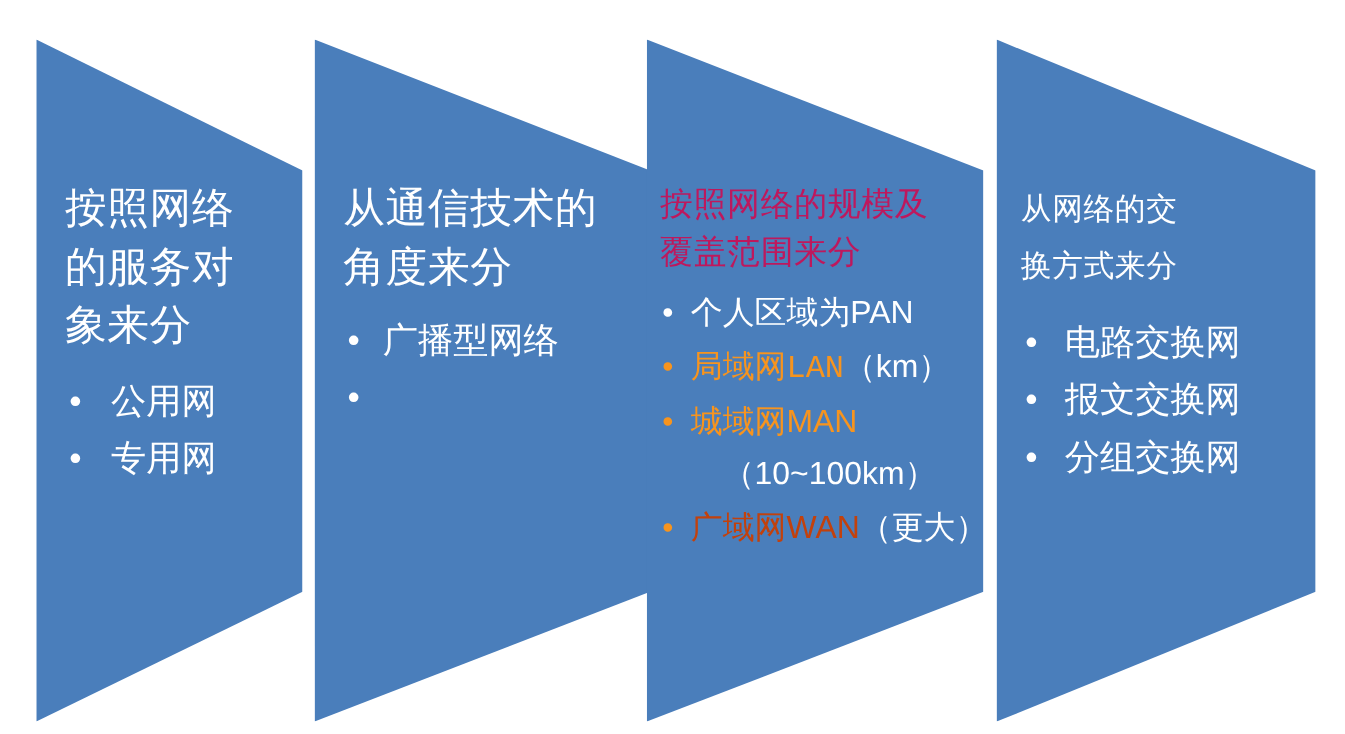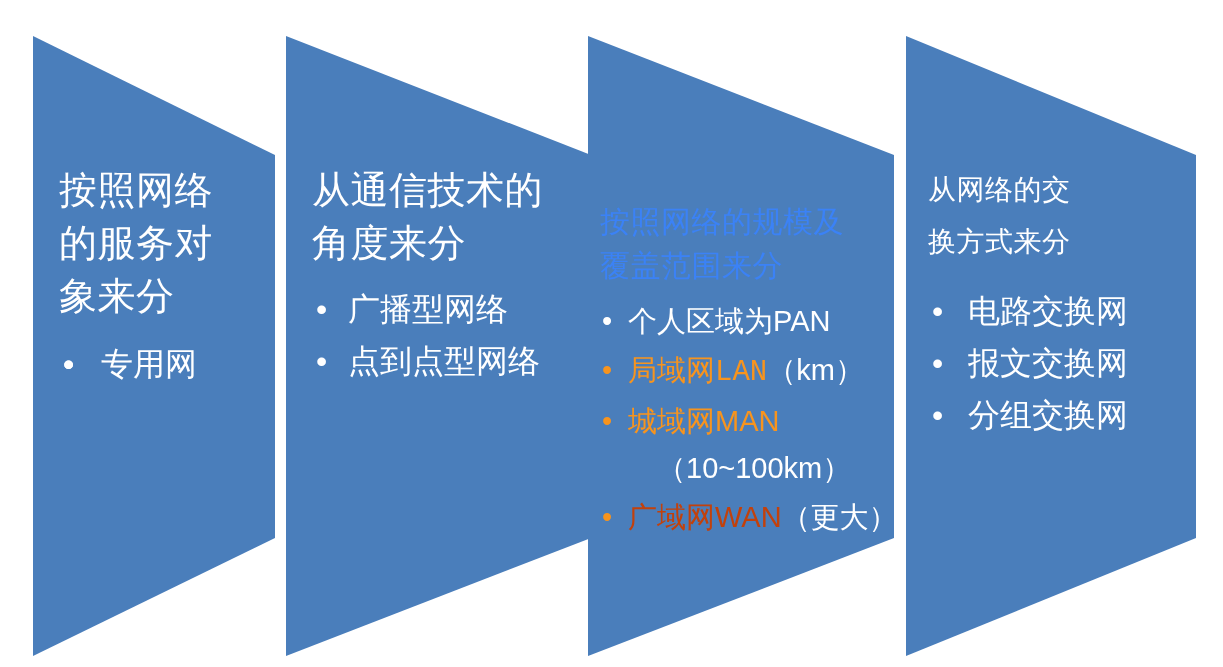--- a/index.html
+++ b/index.html
@@ -125,20 +125,21 @@
     <svg class="panel-shape" viewBox="0 0 242 620" preserveAspectRatio="none">
       <polygon points="0,0 242,119 242,502 0,620" fill="#4A7EBB"></polygon>
     </svg>
     <div class="panel-content">
       <div class="panel-title" style="color: rgb(255, 255, 255);">按照网络
 的服务对
 象来分</div>
       <ul class="bullet-list">
         <li class="bullet-item">
           <span class="dot">•</span>
+          <span class="frag-white">公用网</span>
         </li>
         <li class="bullet-item">
           <span class="dot">•</span>
           <span class="frag-white">专用网</span>
         </li>
       </ul>
     </div>
   </div>
 
   <div class="panel" id="panel-2">
@@ -148,32 +149,31 @@
     <div class="panel-content">
       <div class="panel-title" style="color: rgb(255, 255, 255);">从通信技术的
 角度来分</div>
       <ul class="bullet-list">
         <li class="bullet-item">
           <span class="dot">•</span>
           <span class="frag-white">广播型网络</span>
         </li>
         <li class="bullet-item">
           <span class="dot">•</span>
-          <span class="frag-white">点到点型网络</span>
         </li>
       </ul>
     </div>
   </div>
 
   <div class="panel" id="panel-3">
     <svg class="panel-shape" viewBox="0 0 306 620" preserveAspectRatio="none">
       <polygon points="0,0 306,119 306,502 0,620" fill="#4A7EBB"></polygon>
     </svg>
     <div class="panel-content">
-      <div class="panel-title" style="color: #3b82f6; margin-top: 36px;">按照网络的规模及
+      <div class="panel-title" style="color: #be185d;">按照网络的规模及
 覆盖范围来分</div>
       <ul class="bullet-list">
         <li class="bullet-item">
           <span class="dot">•</span>
           <span class="frag-white">个人区域为PAN</span>
         </li>
         <li class="bullet-item dot-orange">
           <span class="dot" style="color: rgb(247, 148, 30);">•</span>
           <span class="frag-orange" style="color: rgb(247, 148, 30); font-family: Liberation Mono, monospace;">局域网LAN</span><span class="frag-white">（km）</span>
         </li>

